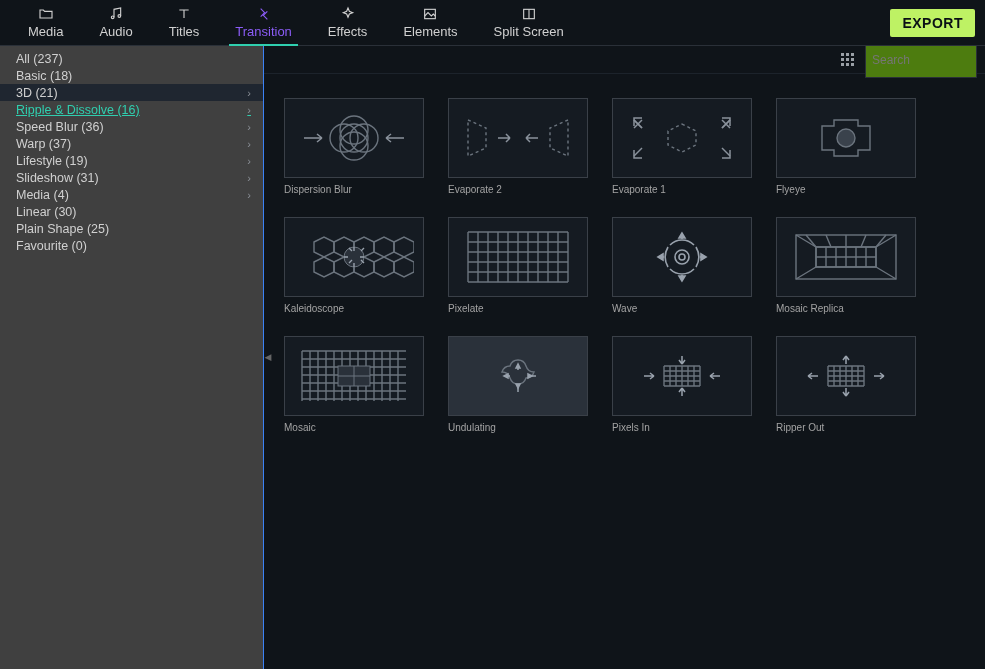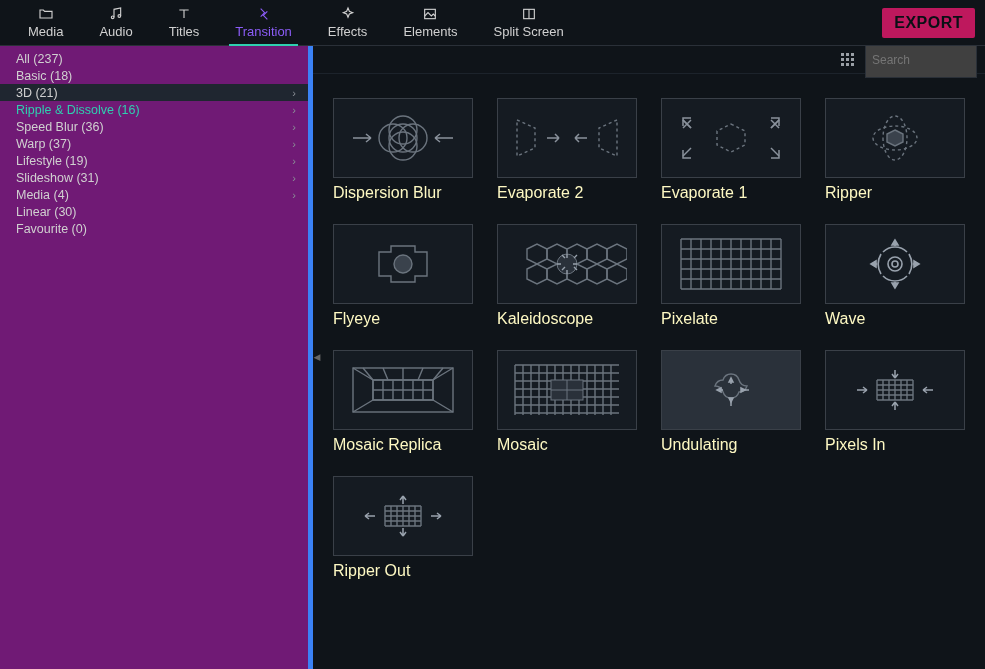--- a/index.html
+++ b/index.html
@@ -32,53 +32,54 @@
 .tab.active { color: #8b5cf6; }
 .tab.active::after {
   content: "";
   position: absolute;
   bottom: 0; left: 12px; right: 12px;
   height: 2px; background: #2fcfaf;
 }
 .tab svg { width: 16px; height: 16px; margin-bottom: 2px; }
 .spacer { flex: 1; }
 .export-btn {
-  background: #be185d;
+  background: #bef264;
   color: #0a1015;
   font-weight: 700;
-  font-size: 16px;
+  font-size: 14px;
   padding: 6px 12px;
   border: none;
   border-radius: 2px;
   cursor: pointer;
   letter-spacing: 0.5px;
   text-align: right;
 }
 .body-row { display: flex; height: calc(669px - 46px); }
 .sidebar {
-  width: 313px;
-  background: #701a75;
-  border-right: 5px solid #3b82f6;
+  width: 264px;
+  background: #404040;
+  border-right: 1px solid #3b82f6;
   padding-top: 4px;
 }
 .side-item {
   display: flex;
   align-items: center;
   justify-content: space-between;
   padding: 2px 12px 2px 16px;
   height: 17px;
   cursor: pointer;
   color: #d0d0d0;
   font-size: 12.5px;
 }
 .side-item.selected {
   background: #1f2630;
 }
 .side-item.highlight {
   color: #2fcfaf;
+  text-decoration: underline;
 }
 .chev { color: #8a8f96; font-size: 11px; }
 .content {
   flex: 1;
   position: relative;
   overflow: auto;
 }
 .content-top {
   display: flex;
   align-items: center;
@@ -91,21 +92,21 @@
 .grid-icon {
   width: 14px; height: 14px;
   display: grid;
   grid-template-columns: repeat(3,3px);
   grid-template-rows: repeat(3,3px);
   gap: 2px;
 }
 .grid-icon span { background: #9aa0a6; }
 .search-wrap {
   display: flex; align-items: center;
-  background: #404040;
+  background: #4d7c0f;
   border: 1px solid #2a3038;
   height: 36px;
   width: 112px;
   padding: 0 6px;
 }
 .search-wrap input {
   flex: 1; background: transparent; border: none;
   color: #d0d0d0; font-size: 12px; outline: none;
 }
 .search-wrap svg { width: 12px; height: 12px; }
@@ -120,22 +121,22 @@
   width: 140px; height: 80px;
   border: 1px solid #3a4048;
   background: #151b22;
   display: flex; align-items: center; justify-content: center;
   position: relative;
   overflow: hidden;
 }
 .thumb.light { background: #2a313a; }
 .item-label {
   margin-top: 6px;
-  font-size: 16px;
-  color: #fef9c3;
+  font-size: 10px;
+  color: #a3a3a3;
   white-space: nowrap;
   overflow: hidden;
 }
 .collapse-handle {
   position: absolute;
   left: -1px; top: 300px;
   width: 10px; height: 22px;
   color: #666;
   font-size: 9px;
   display: flex; align-items: center; justify-content: center;
@@ -227,20 +228,23 @@
       <div class="side-item">
         <span>Slideshow (31)</span>
         <span class="chev">›</span>
       </div>
       <div class="side-item">
         <span>Media (4)</span>
         <span class="chev">›</span>
       </div>
       <div class="side-item">
         <span>Linear (30)</span>
+      </div>
+      <div class="side-item">
+        <span>Plain Shape (25)</span>
       </div>
       <div class="side-item">
         <span>Favourite (0)</span>
       </div>
     </div>
 
   <div class="content">
     <div class="collapse-handle">◀</div>
     <div class="content-top">
       <div class="grid-icon">
@@ -308,32 +312,20 @@
                 <path d="M20 50l-8 0 0-8"></path>
                 <path d="M12 12l8 8"></path>
                 <path d="M108 12l-8 8"></path>
                 <path d="M12 48l8-8"></path>
                 <path d="M108 48l-8-8"></path>
               </g>
               <polygon points="60,16 74,23 74,37 60,44 46,37 46,23" stroke="#6b747e" stroke-width="1.4" fill="none" stroke-dasharray="3 3"></polygon>
             </svg>
           </div>
           <div class="item-label">Evaporate 1</div>
-        </div>
-        <div class="item">
-          <div class="thumb">
-            <svg width="120" height="60" viewBox="0 0 120 60">
-              <g stroke="#6b747e" stroke-width="1.4" fill="none">
-                <path d="M60 30 m-22 0 a22 12 0 1 0 44 0 a22 12 0 1 0 -44 0" stroke-dasharray="3 3"></path>
-                <path d="M60 30 m-12 0 a12 22 0 1 0 24 0 a12 22 0 1 0 -24 0" stroke-dasharray="3 3"></path>
-                <polygon points="60,22 68,26 68,34 60,38 52,34 52,26" fill="#3a424c"></polygon>
-              </g>
-            </svg>
-          </div>
-          <div class="item-label">Ripper</div>
         </div>
         <div class="item">
           <div class="thumb">
             <svg width="120" height="60" viewBox="0 0 120 60">
               <g stroke="#6b747e" stroke-width="1.4" fill="none">
                 <path d="M36 18 h12 v-6 h24 v6 h12 v24 h-12 v6 h-24 v-6 h-12 z"></path>
                 <circle cx="60" cy="30" r="9" fill="#3a424c"></circle>
               </g>
             </svg>
           </div>

